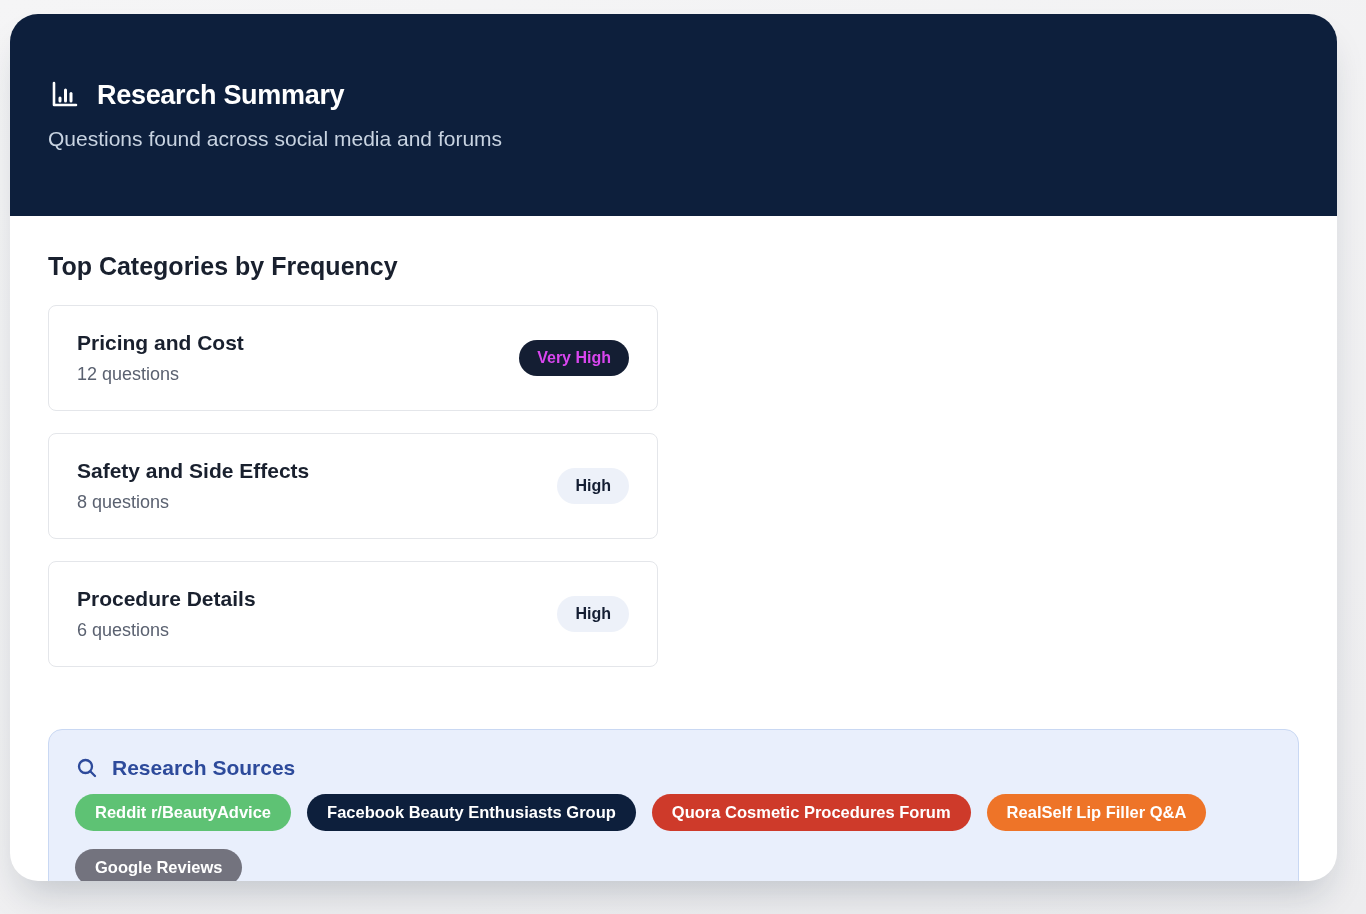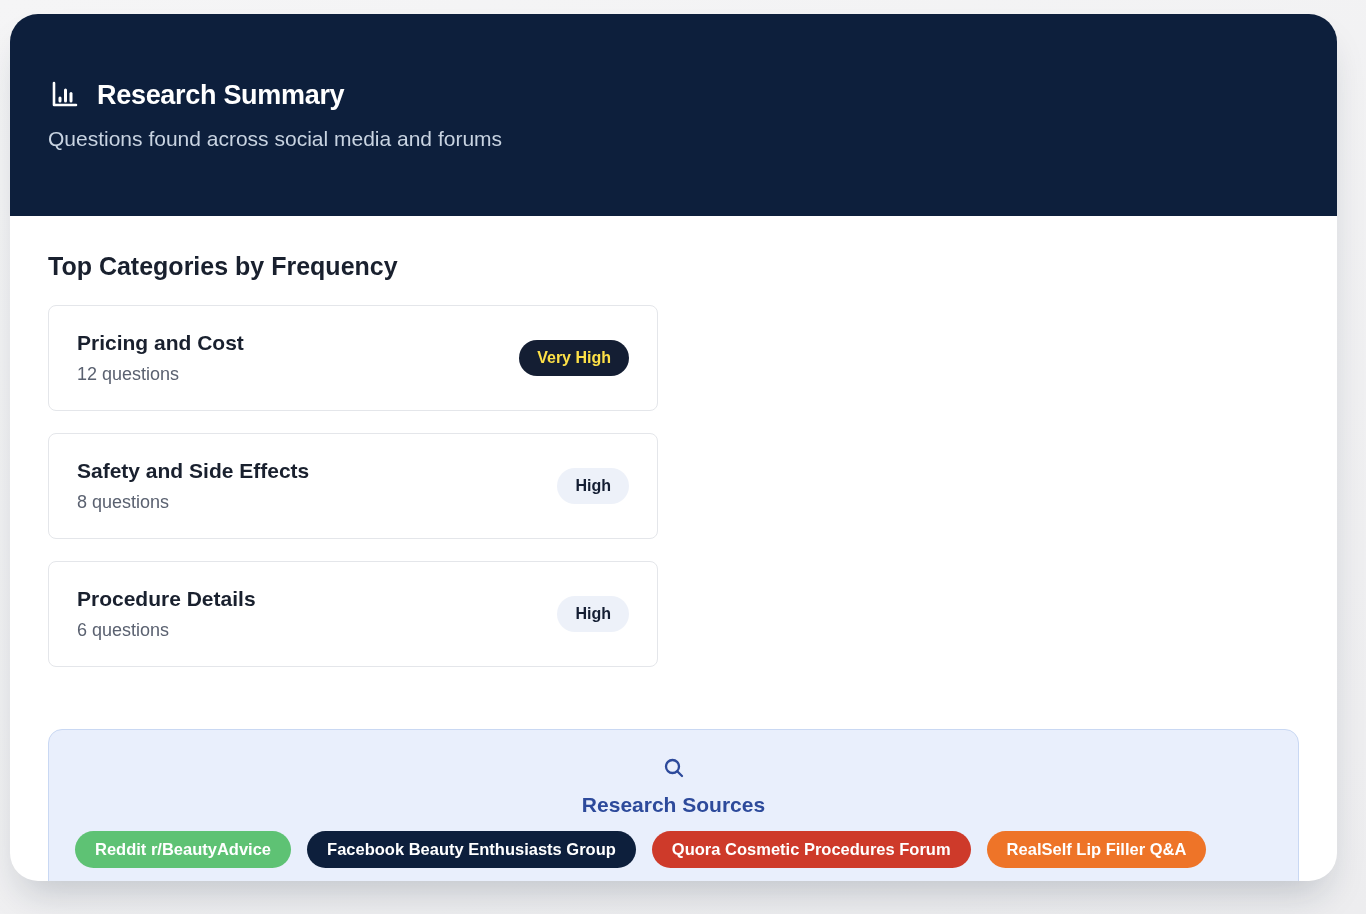--- a/index.html
+++ b/index.html
@@ -100,36 +100,35 @@
     font-size: 18px;
     color: #5a6170;
   }
   .badge {
     border-radius: 999px;
     font-size: 16px;
     font-weight: bold;
     padding: 9px 18px;
     white-space: nowrap;
   }
-  .badge.very-high { background: #141e33; color: #fde047; text-align: right; }
+  .badge.very-high { background: #141e33; color: #d946ef; text-align: right; }
   .badge.high { background: #edf1f9; color: #141e33; }
 
   
   .sources {
     margin: 40px 38px 0;
     background: #e9effc;
     border: 1px solid #c9d8f3;
     border-radius: 14px;
     padding: 26px 26px 28px;
   }
   .sources-header {
     display: flex;
     align-items: center;
     gap: 13px;
-    flex-direction: column;
   }
   .sources-heading {
     font-size: 21px;
     font-weight: bold;
     color: #2d4a9b;
   }
   .pills {
     margin-top: 14px;
     display: flex;
     flex-wrap: wrap;

